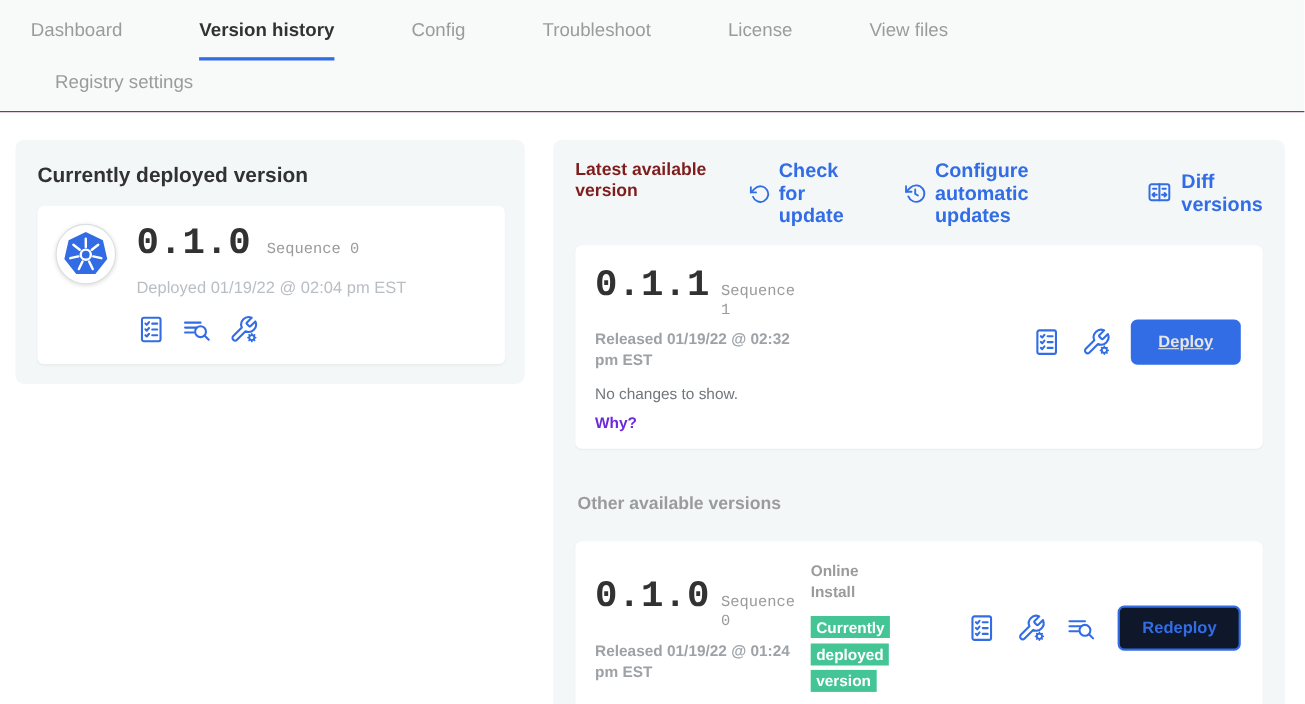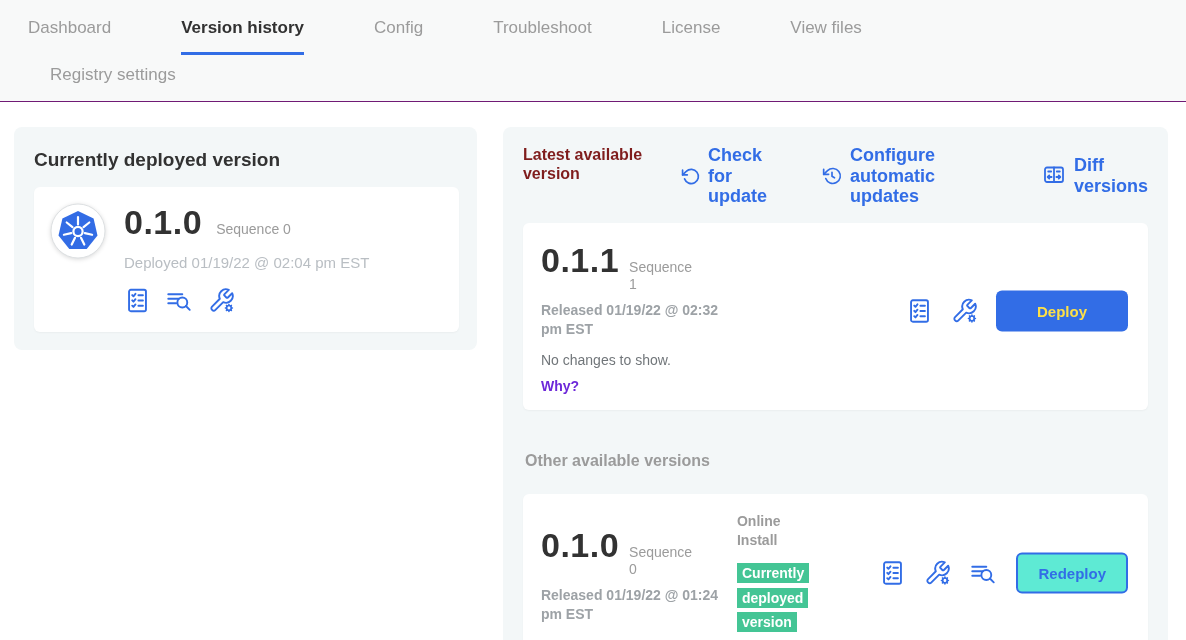--- a/index.html
+++ b/index.html
@@ -20,21 +20,21 @@
   .main { display:flex; align-items:flex-start; gap:26px; padding:25px 18px 0 14px; }
   .panel { background:#f3f7f8; border-radius:8px; }
 
   
   .left-panel { width:482px; padding:22px 18px 18px 20px; }
   .left-title { font-size:19px; font-weight:700; color:#323232; }
   .deployed-card { margin-top:16px; background:#fff; border-radius:6px;
     padding:16px 16px 18px; display:flex; gap:18px; align-items:flex-start;
     box-shadow:0 1px 2px rgba(0,0,0,.04); }
   .k8s-badge { flex:none; filter:drop-shadow(0 1px 2px rgba(0,0,0,.15)); }
-  .ver-line { display:flex; align-items:baseline; gap:14px; }
+  .ver-line { display:flex; align-items:baseline; gap:14px;font-family:Liberation Mono, monospace; }
   .ver-big { font-size:34px; font-weight:700; color:#323232; letter-spacing:.5px; }
   .seq { font-size:14px; color:#9b9b9b; }
   .seq.narrow { width:72px; line-height:1.2; padding-top:7px; }
   .deployed-at { margin-top:12px; font-size:15px; font-weight:500; color:#b9bec3; }
   .icon-row { margin-top:16px; display:flex; align-items:center; gap:14px; }
   .blue-icon { color:#326de6; display:inline-flex; cursor:pointer; }
 
   
   .right-panel { flex:1; padding:18px 20px 24px; }
   .right-header { display:flex; align-items:flex-start; margin-bottom:16px; }
@@ -57,23 +57,23 @@
   .deployed-badge { background:#44c595; color:#fff; font-size:14px; font-weight:700;
     padding:2px 5px; -webkit-box-decoration-break:clone; box-decoration-break:clone; }
   .card-actions { position:absolute; right:20px; top:50%; transform:translateY(-50%);
     display:flex; align-items:center; gap:18px; }
   .card1-actions { top:88px; }
   .no-changes { margin-top:14px; font-size:14px; color:#71767a; }
   .why-link { margin-top:10px; font-size:14px; font-weight:700; color:#6d28d9; cursor:pointer; }
 
   .other-title { margin:42px 0 24px 2px; font-size:16px; font-weight:700; color:#9b9b9b; }
 
-  .btn-primary { background:#326de6; color:#fde047; border:none; border-radius:6px;
-    font-family:inherit; font-size:15px; font-weight:700; padding:12px 41px; cursor:pointer; }
-  .btn-outline { background:#5eead4; color:#326de6; border:2px solid #326de6; border-radius:6px;
+  .btn-primary { background:#326de6; color:#e5e5e5; border:none; border-radius:6px;
+    font-family:inherit; font-size:15px; font-weight:700; padding:12px 25px; cursor:pointer;text-decoration:underline; }
+  .btn-outline { background:#0f172a; color:#326de6; border:2px solid #326de6; border-radius:6px;
     font-family:inherit; font-size:15px; font-weight:700; padding:10px 20px; cursor:pointer; }
 </style>
 </head>
 <body>
 
 <nav class="topnav">
   <div class="nav-row1">
     <span class="nav-tab">Dashboard</span>
     <span class="nav-tab active">Version history</span>
     <span class="nav-tab">Config</span>

